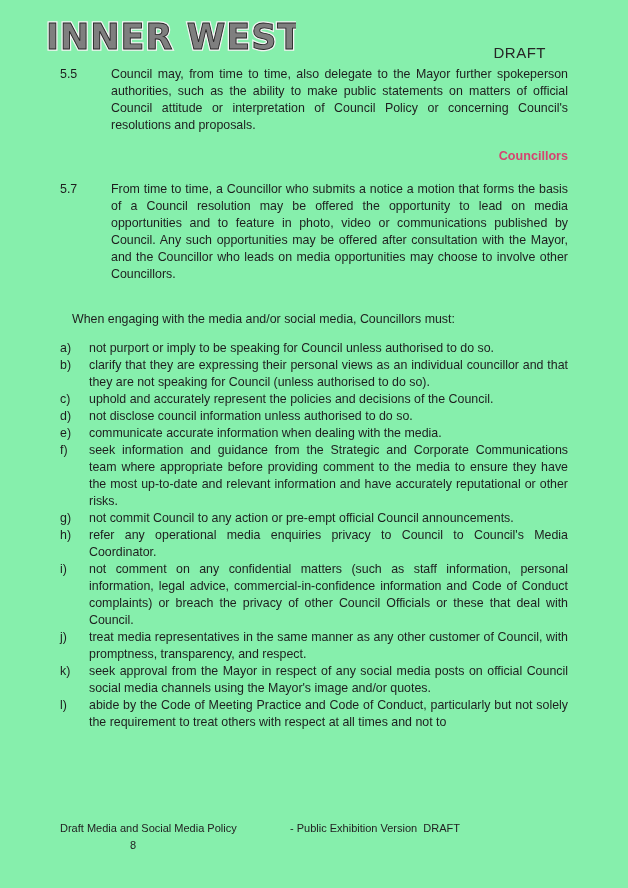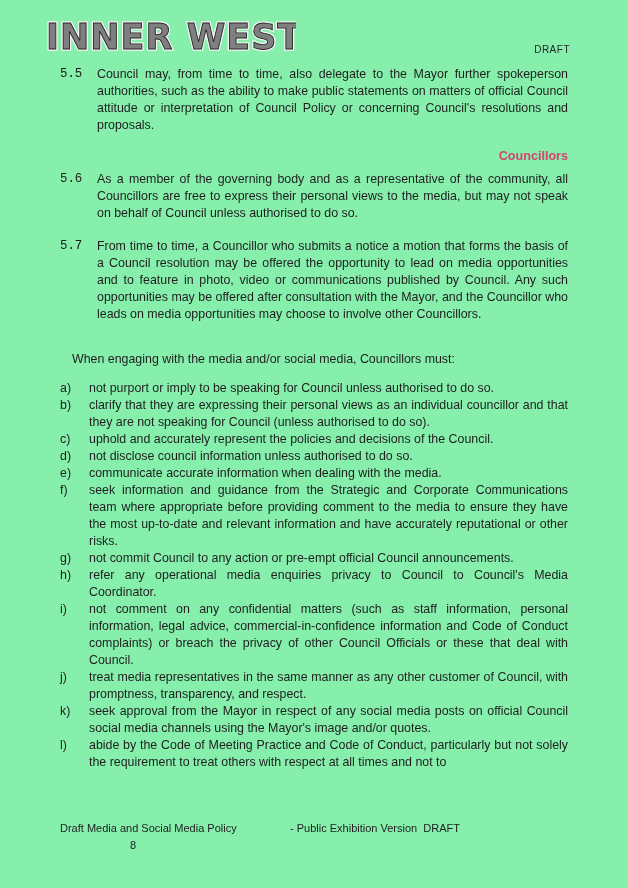--- a/index.html
+++ b/index.html
@@ -10,29 +10,29 @@
   .logo{position:absolute;left:46px;top:12px;}
   .logo-under{
     font-family:"DejaVu Sans",sans-serif;font-weight:bold;font-size:35px;letter-spacing:1px;
     fill:#7f7f7f;stroke:#f4f4f4;stroke-width:3.4;paint-order:stroke;
   }
   .logo-over{
     font-family:"DejaVu Sans",sans-serif;font-weight:bold;font-size:35px;letter-spacing:1px;
     fill:none;stroke:#262626;stroke-width:0.9;
   }
   .draft-top{
-    position:absolute;top:44px;right:58px;font-size:10px;color:#262626;letter-spacing:0.5px;
+    position:absolute;top:44px;right:82px;font-size:15px;color:#262626;letter-spacing:0.5px;
   }
   .content{
     position:absolute;left:60px;right:60px;top:66px;
     font-size:12.4px;line-height:17px;
   }
   .para{display:flex;}
-  .para .num{width:37px;flex:none;font-family:Liberation Mono, monospace;}
-  .para .ptext{flex:1;text-align:justify;}
+  .para .num{width:37px;flex:none;}
+  .para .ptext{flex:1;text-align:justify;margin-left:14px;}
   .heading{
     color:#d64370;font-weight:bold;font-size:12.6px;margin:14px 0 6px 0;text-align:right;
   }
   .mt{margin-top:16px;}
   .pcontent{flex:1;}
   .intro{margin:12px;}
   .sub{display:flex;}
   .sub .lbl{width:20px;flex:none;}
   .sub .txt{flex:1;text-align:justify;margin-left:9px;}
   .footer{position:absolute;left:60px;right:60px;top:822px;font-size:11px;color:#222;}
@@ -56,24 +56,20 @@
 
   <div class="content">
 
     <div class="para">
       <span class="num">5.5</span>
       <span class="ptext">Council may, from time to time, also delegate to the Mayor further spokeperson authorities, such as the ability to make public statements on matters of official Council attitude or interpretation of Council Policy or concerning Council's resolutions and proposals.</span>
     </div>
 
     <div class="heading">Councillors</div>
 
-    <div class="para">
-      <span class="num">5.6</span>
-      <span class="ptext">As a member of the governing body and as a representative of the community, all Councillors are free to express their personal views to the media, but may not speak on behalf of Council unless authorised to do so.</span>
-    </div>
 
     <div class="para mt">
       <span class="num">5.7</span>
       <span class="ptext">From time to time, a Councillor who submits a notice a motion that forms the basis of a Council resolution may be offered the opportunity to lead on media opportunities and to feature in photo, video or communications published by Council. Any such opportunities may be offered after consultation with the Mayor, and the Councillor who leads on media opportunities may choose to involve other Councillors.</span>
     </div>
 
     <div class="para mt">
       <div class="pcontent">
         <div class="intro">When engaging with the media and/or social media, Councillors must:</div>
 

